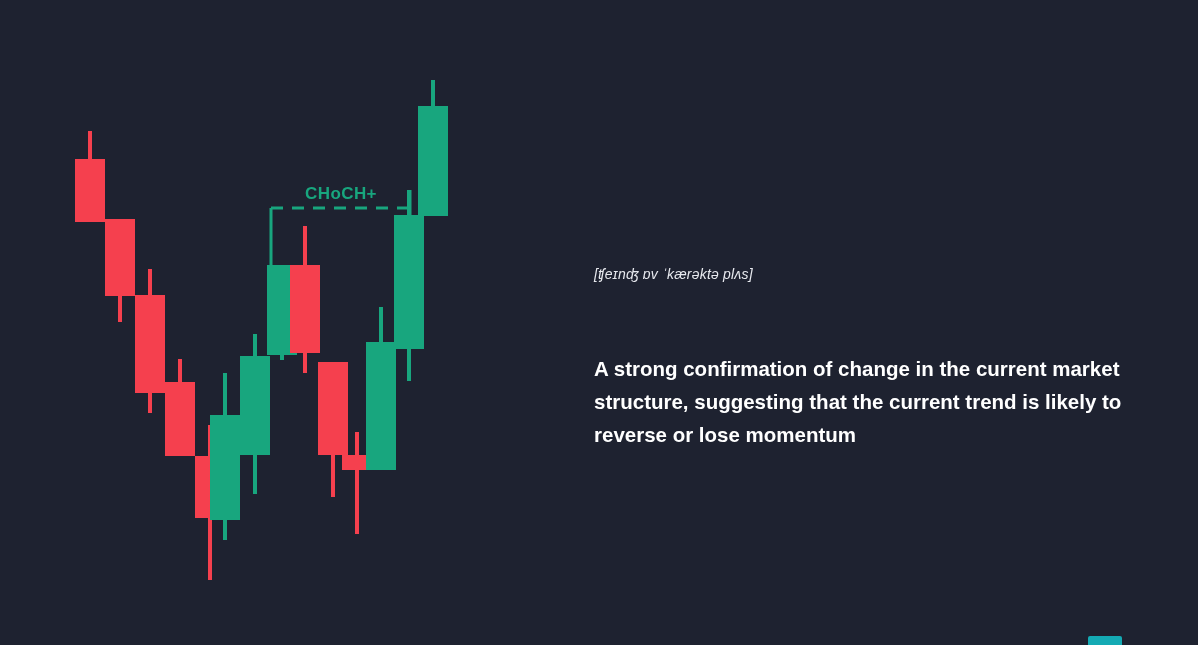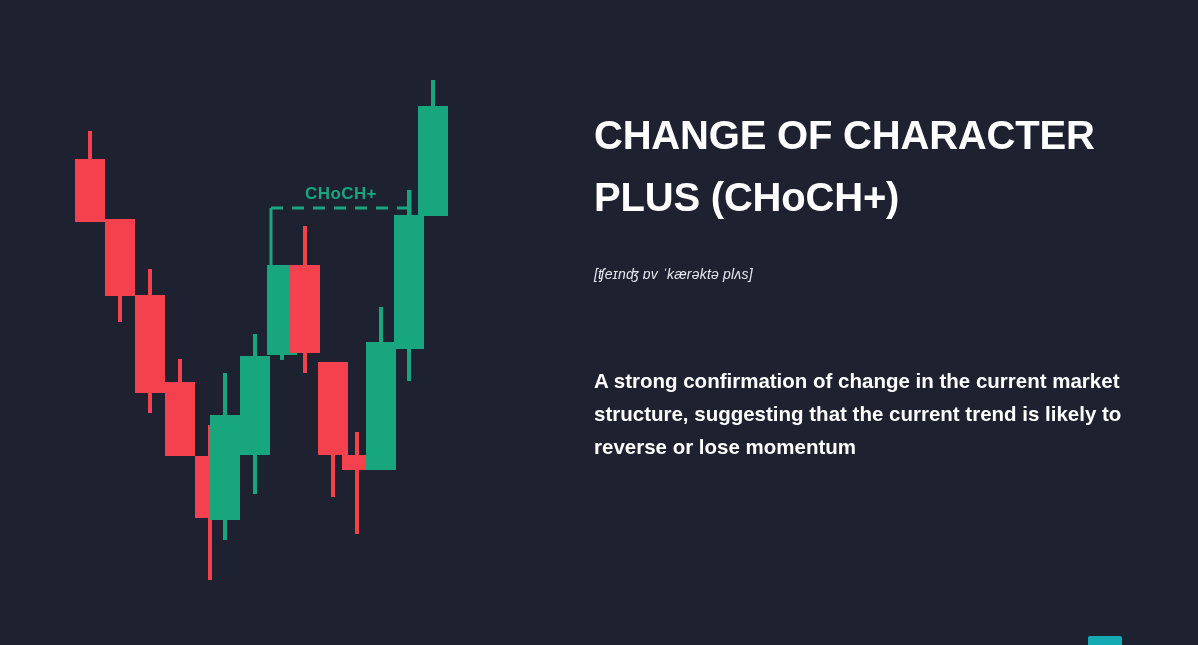--- a/index.html
+++ b/index.html
@@ -52,21 +52,20 @@
     letter-spacing:0.2px;
   }
   #description {
     position:absolute;
     left:0; top:352px;
     width:560px;
     color:#ffffff;
     font-size:20.5px;
     font-weight:bold;
     line-height:33px;
-    margin-top:12px;
   }
 
   
   #corner-mark {
     position:absolute;
     right:76px; bottom:0px;
     width:34px; height:9px;
     background:#14aab4;
     border-radius:2px 2px 0 0;
   }
@@ -111,21 +110,19 @@
       <g id="annotation-group">
           <line x1="271" y1="208" x2="410" y2="208" stroke="#18a67e" stroke-width="3" stroke-dasharray="12 9"></line>
           <line x1="271" y1="208" x2="271" y2="268" stroke="#18a67e" stroke-width="3"></line>
           <line x1="410" y1="190" x2="410" y2="216" stroke="#18a67e" stroke-width="3"></line>
         </g>
       <text id="annotation-label" text-anchor="middle" font-family="Liberation Sans, sans-serif" font-size="17" font-weight="bold" letter-spacing="0.4" fill="#18a67e" x="341" y="199">CHoCH+</text>
     </svg>
   </div>
 
   <div id="text-panel">
-    <h1 id="page-title">CHANGE OF CHARACTER
-PLUS (CHoCH+)</h1>
     <div id="phonetic">[ʧeɪnʤ ɒv ˈkærəktə plʌs]</div>
     <p id="description">A strong confirmation of change in the current market structure, suggesting that the current trend is likely to reverse or lose momentum</p>
   </div>
 
   <div id="corner-mark"></div>
 
 </div>
 
 </body></html>

